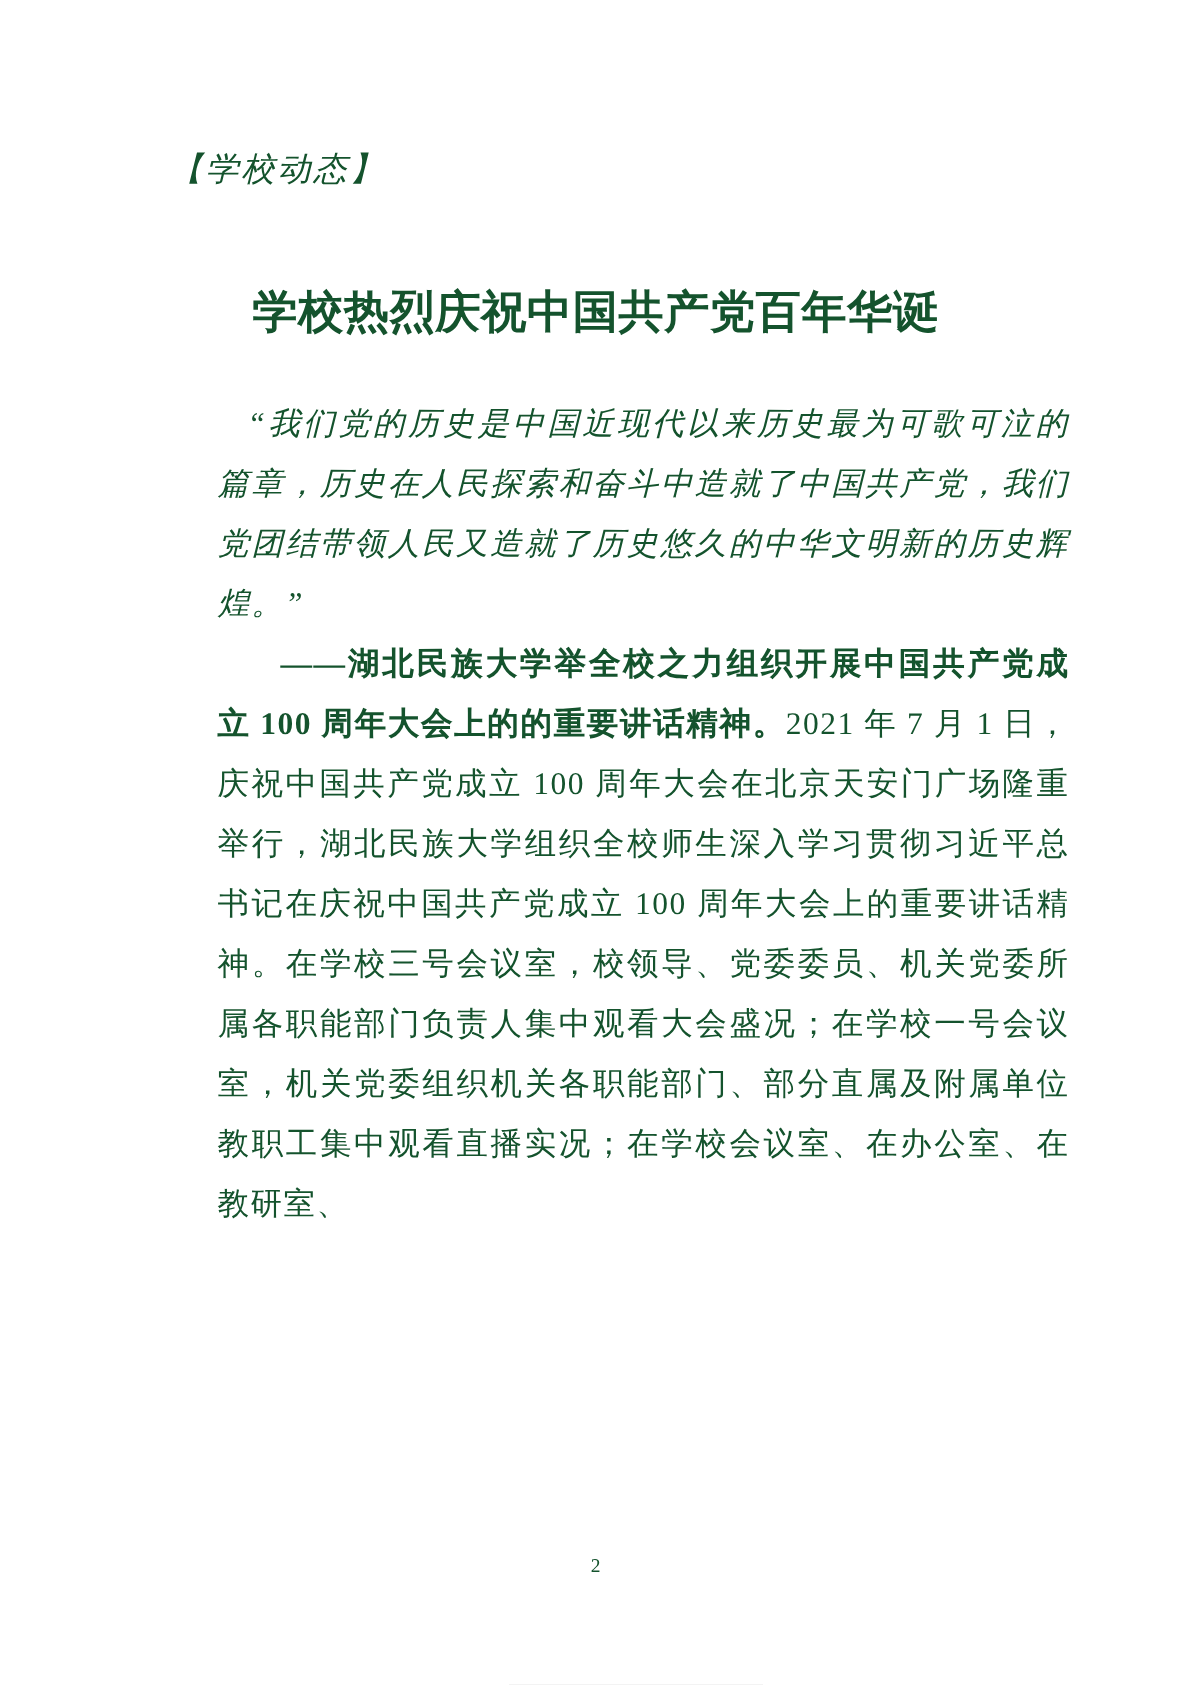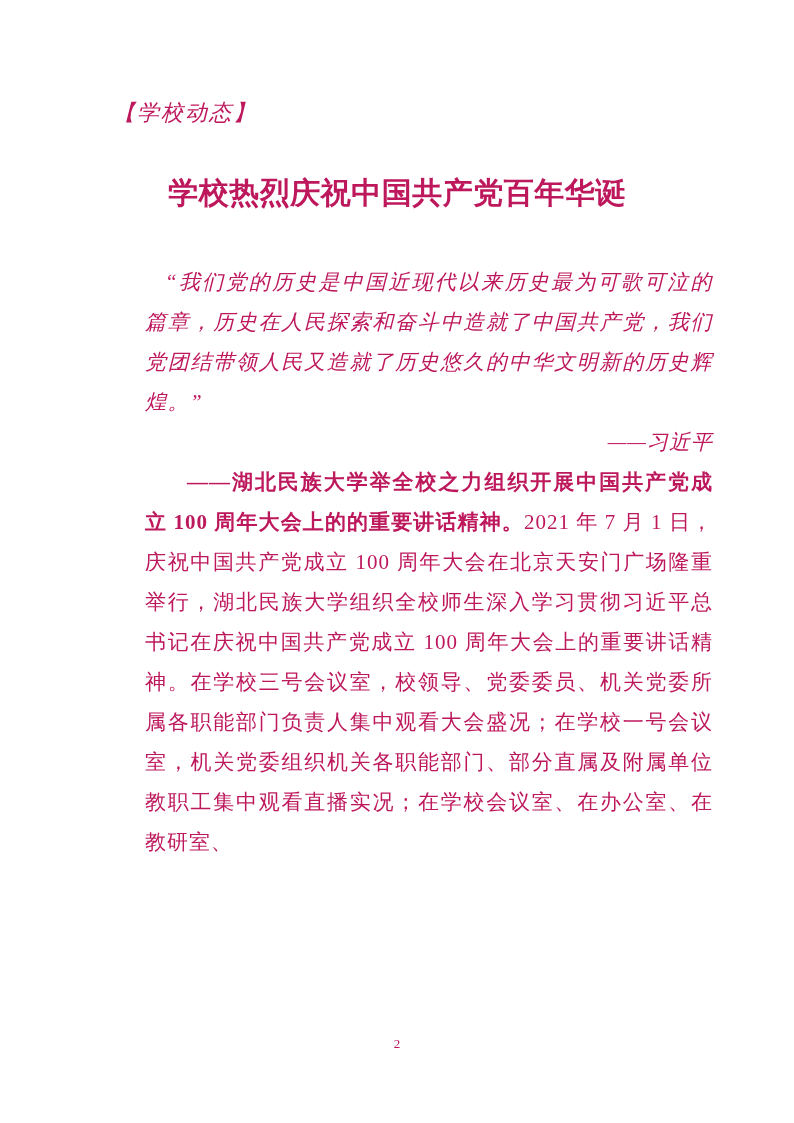--- a/index.html
+++ b/index.html
@@ -6,40 +6,40 @@
     margin: 0;
     padding: 0;
     background: #e9e9e9;
   }
   .page {
     position: relative;
     width: 794px;
     height: 1123px;
     margin: 0 auto;
     background: #ffffff;
-    color: #be185d;
+    color: #14532d;
     font-family: "Liberation Serif", "DejaVu Serif", serif;
     overflow: hidden;
   }
   .section-label {
     position: absolute;
     left: 113px;
     top: 99px;
     font-size: 22px;
     line-height: 28px;
     font-style: italic;
     letter-spacing: 2px;
     white-space: nowrap;
   }
   .article-title {
     position: absolute;
     left: 0;
     right: 0;
     top: 173px;
-    margin: 0;
+    margin: 16px;
     text-align: center;
     font-size: 30px;
     font-weight: bold;
     letter-spacing: 0.5px;
     line-height: 40px;
   }
   .content {
     position: absolute;
     left: 113px;
     top: 262px;
@@ -88,21 +88,20 @@
 <div class="page">
 
   <div class="section-label">【学校动态】</div>
 
   <h1 class="article-title">学校热烈庆祝中国共产党百年华诞</h1>
 
   <div class="content">
 
     <p class="quote">“我们党的历史是中国近现代以来历史最为可歌可泣的篇章，历史在人民探索和奋斗中造就了中国共产党，我们党团结带领人民又造就了历史悠久的中华文明新的历史辉煌。”</p>
 
-    <p class="attribution">——习近平</p>
 
 
     <p class="body-para"><span class="lead-bold">——湖北民族大学举全校之力组织开展中国共产党成立 100 周年大会上的的重要讲话精神。</span><span>2021 年 7 月 1 日，庆祝中国共产党成立 100 周年大会在北京天安门广场隆重举行，湖北民族大学组织全校师生深入学习贯彻习近平总书记在庆祝中国共产党成立 100 周年大会上的重要讲话精神。在学校三号会议室，校领导、党委委员、机关党委所属各职能部门负责人集中观看大会盛况；在学校一号会议室，机关党委组织机关各职能部门、部分直属及附属单位教职工集中观看直播实况；在学校会议室、在办公室、在教研室、</span></p>
 
   </div>
 
   <div class="page-number">2</div>
 
 </div>
 

